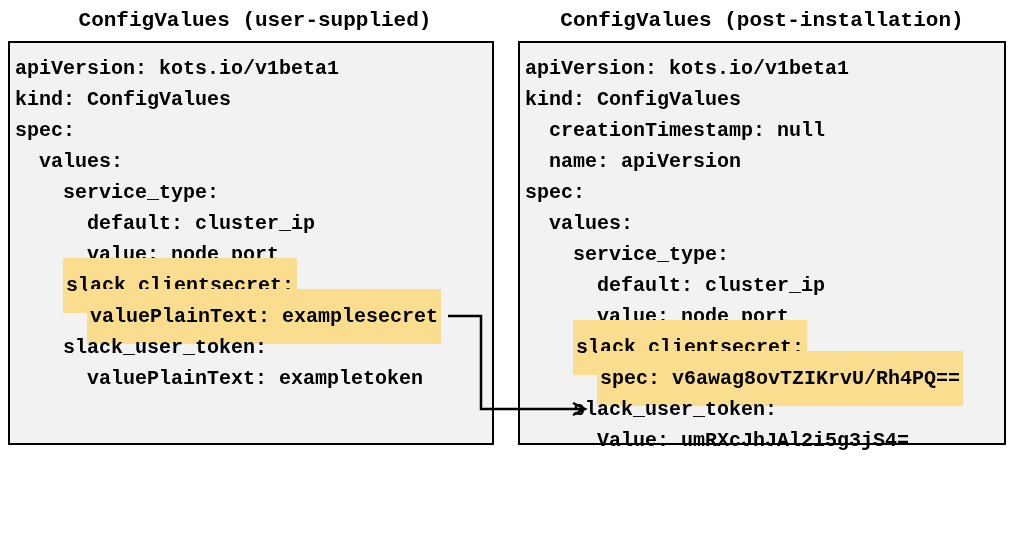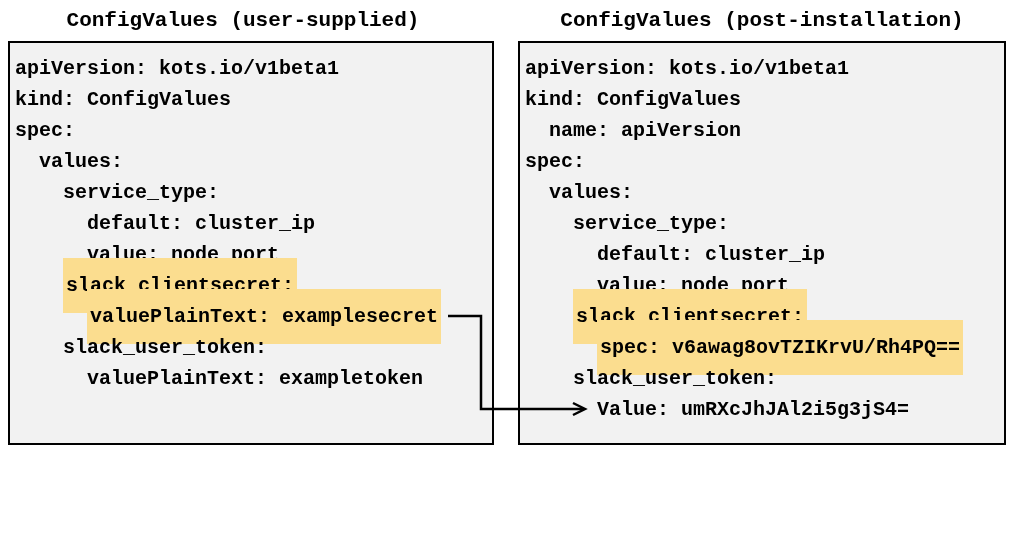--- a/index.html
+++ b/index.html
@@ -17,21 +17,21 @@
   }
   .panel-title {
     position: absolute;
     top: 9px;
     height: 26px;
     font-size: 21px;
     font-weight: bold;
     text-align: center;
     white-space: pre;
   }
-  .panel-title.t-left  { left: 0;   width: 486px; }
+  .panel-title.t-left  { left: 12px;   width: 486px; }
   .panel-title.t-right { left: 518px; width: 488px; text-align: center; }
   .panel {
     position: absolute;
     top: 41px;
     height: 404px;
     box-sizing: border-box;
     background: #f2f2f2;
     border: 2px solid #000000;
   }
   .panel.p-left  { left: 8px;   width: 486px; }
@@ -77,20 +77,21 @@
       <div class="line"><span>      </span><span class="hl">valuePlainText: examplesecret</span></div>
       <div class="line"><span>    </span><span>slack_user_token:</span></div>
       <div class="line"><span>      </span><span>valuePlainText: exampletoken</span></div>
     </div>
 </div>
 
 <div class="panel p-right">
   <div class="code">
       <div class="line"><span></span><span>apiVersion: kots.io/v1beta1</span></div>
       <div class="line"><span></span><span>kind: ConfigValues</span></div>
+      <div class="line"><span>  </span><span>creationTimestamp: null</span></div>
       <div class="line"><span>  </span><span>name: apiVersion</span></div>
       <div class="line"><span></span><span>spec:</span></div>
       <div class="line"><span>  </span><span>values:</span></div>
       <div class="line"><span>    </span><span>service_type:</span></div>
       <div class="line"><span>      </span><span>default: cluster_ip</span></div>
       <div class="line"><span>      </span><span>value: node_port</span></div>
       <div class="line"><span>    </span><span class="hl">slack_clientsecret:</span></div>
       <div class="line"><span>      </span><span class="hl">spec: v6awag8ovTZIKrvU/Rh4PQ==</span></div>
       <div class="line"><span>    </span><span>slack_user_token:</span></div>
       <div class="line"><span>      </span><span>Value: umRXcJhJAl2i5g3jS4=</span></div>

